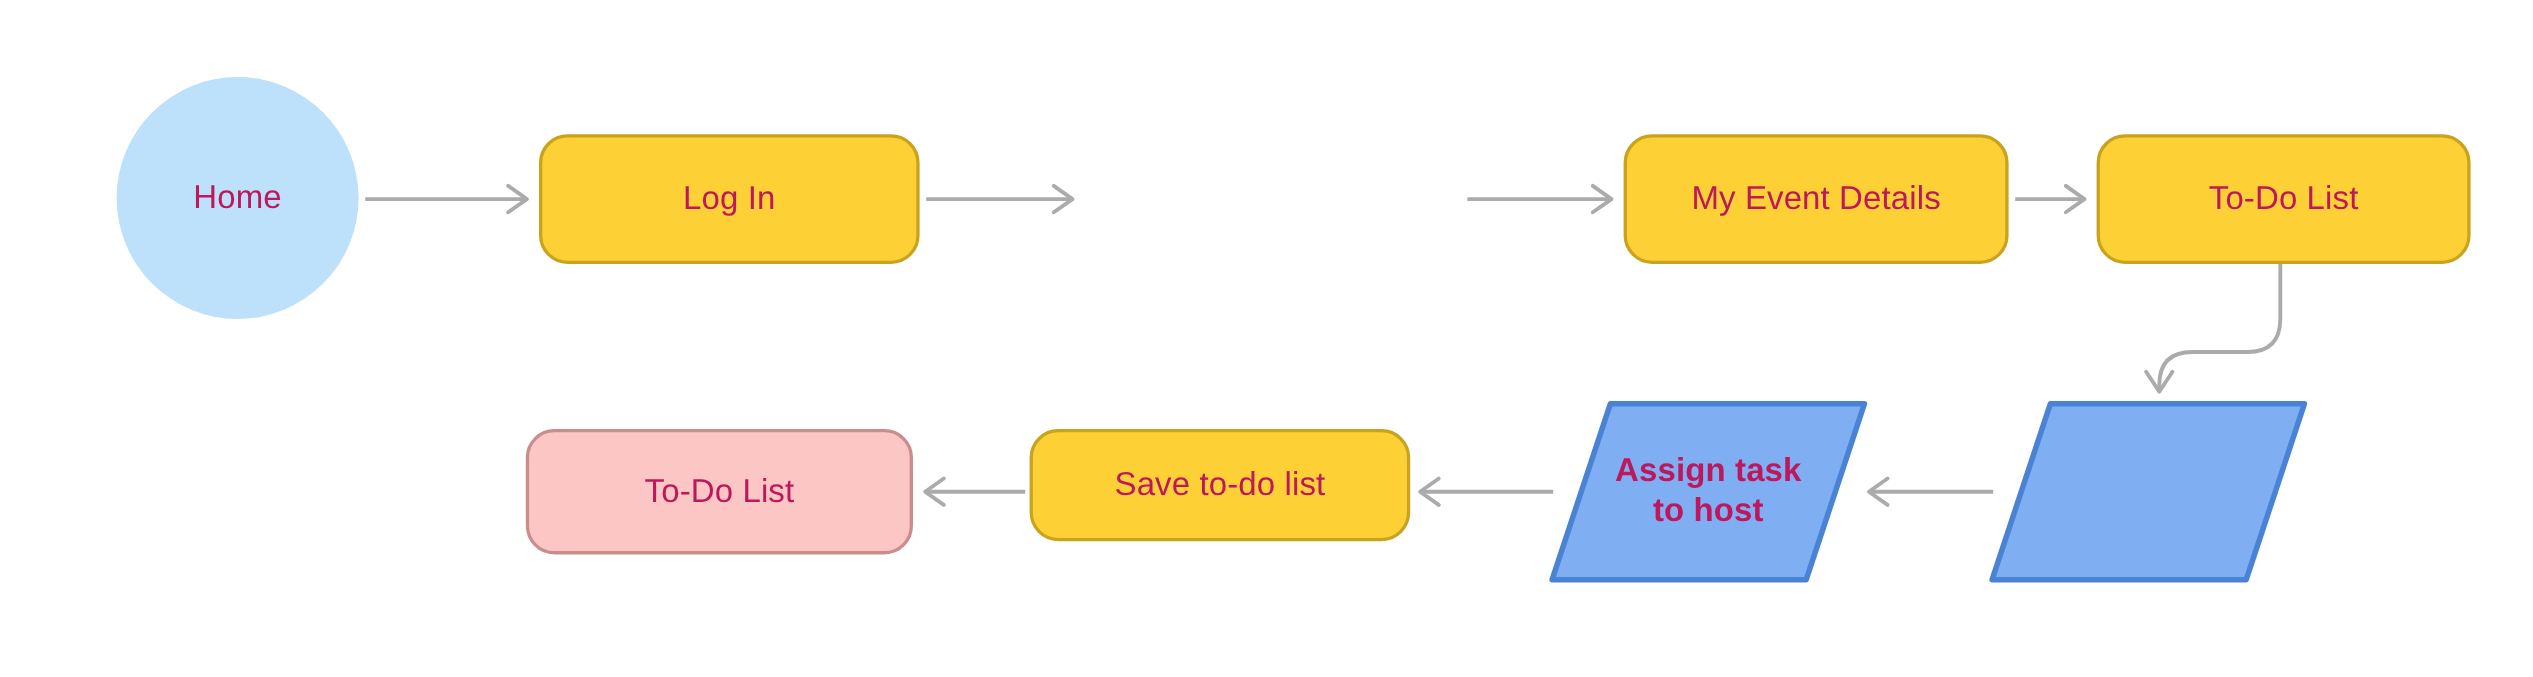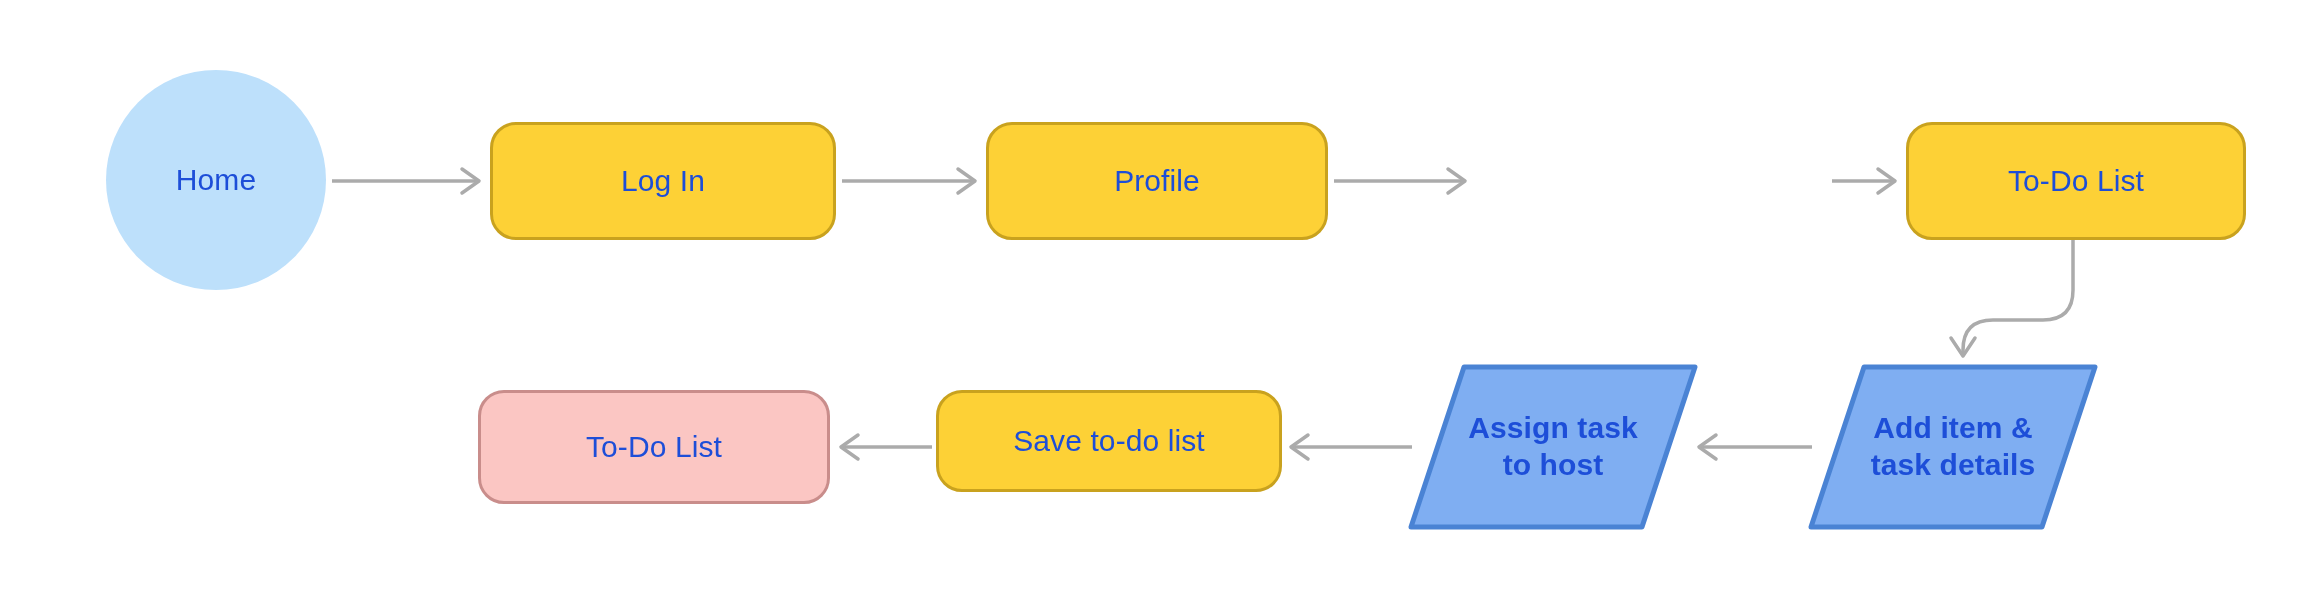--- a/index.html
+++ b/index.html
@@ -26,21 +26,21 @@
     height: 615px;
     pointer-events: none;
   }
   .node {
     position: absolute;
     box-sizing: border-box;
     display: flex;
     align-items: center;
     justify-content: center;
     text-align: center;
-    color: #1d4ed8;
+    color: #be185d;
     font-size: 30px;
     line-height: 1.22;
     letter-spacing: 0.1px;
     white-space: pre-line;
   }
   .node-circle {
     border-radius: 50%;
     background: #bde0fb;
     border: none;
   }
@@ -124,35 +124,33 @@
   </svg>
 
   <div class="node node-circle" style="left:106px; top:70px; width:220px; height:220px;">
     <span>Home</span>
   </div>
 
   <div class="node node-round node-yellow" style="left:490px; top:122px; width:346px; height:118px;">
     <span>Log In</span>
   </div>
 
-  <div class="node node-round node-yellow" style="left:986px; top:122px; width:342px; height:118px;">
-    <span>Profile</span>
+
+  <div class="node node-round node-yellow" style="left:1476px; top:122px; width:350px; height:118px;">
+    <span>My Event Details</span>
   </div>
-
 
   <div class="node node-round node-yellow" style="left:1906px; top:122px; width:340px; height:118px;">
     <span>To-Do List</span>
   </div>
 
   <div class="node node-para" style="left:1808px; top:364px; width:290px; height:166px;">
     <svg class="para-shape" viewBox="0 0 290 166" preserveAspectRatio="none" xmlns="http://www.w3.org/2000/svg">
       <polygon points="56,3 287,3 234,163 3,163" fill="#7faef2" stroke="#4a83d4" stroke-width="5" stroke-linejoin="round"></polygon>
     </svg>
-    <span class="para-label">Add item &amp;
-task details</span>
   </div>
 
   <div class="node node-para" style="left:1408px; top:364px; width:290px; height:166px;">
     <svg class="para-shape" viewBox="0 0 290 166" preserveAspectRatio="none" xmlns="http://www.w3.org/2000/svg">
       <polygon points="56,3 287,3 234,163 3,163" fill="#7faef2" stroke="#4a83d4" stroke-width="5" stroke-linejoin="round"></polygon>
     </svg>
     <span class="para-label">Assign task
 to host</span>
   </div>
 

